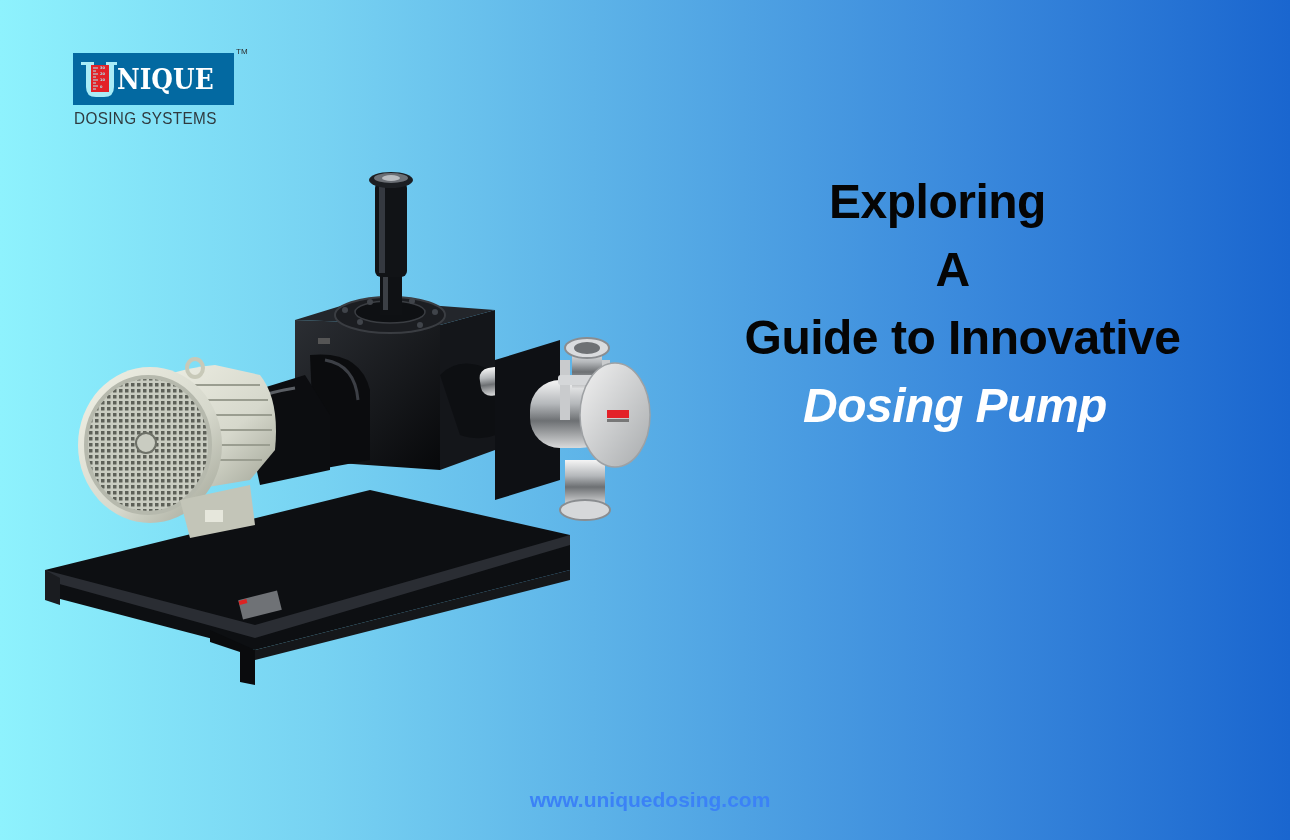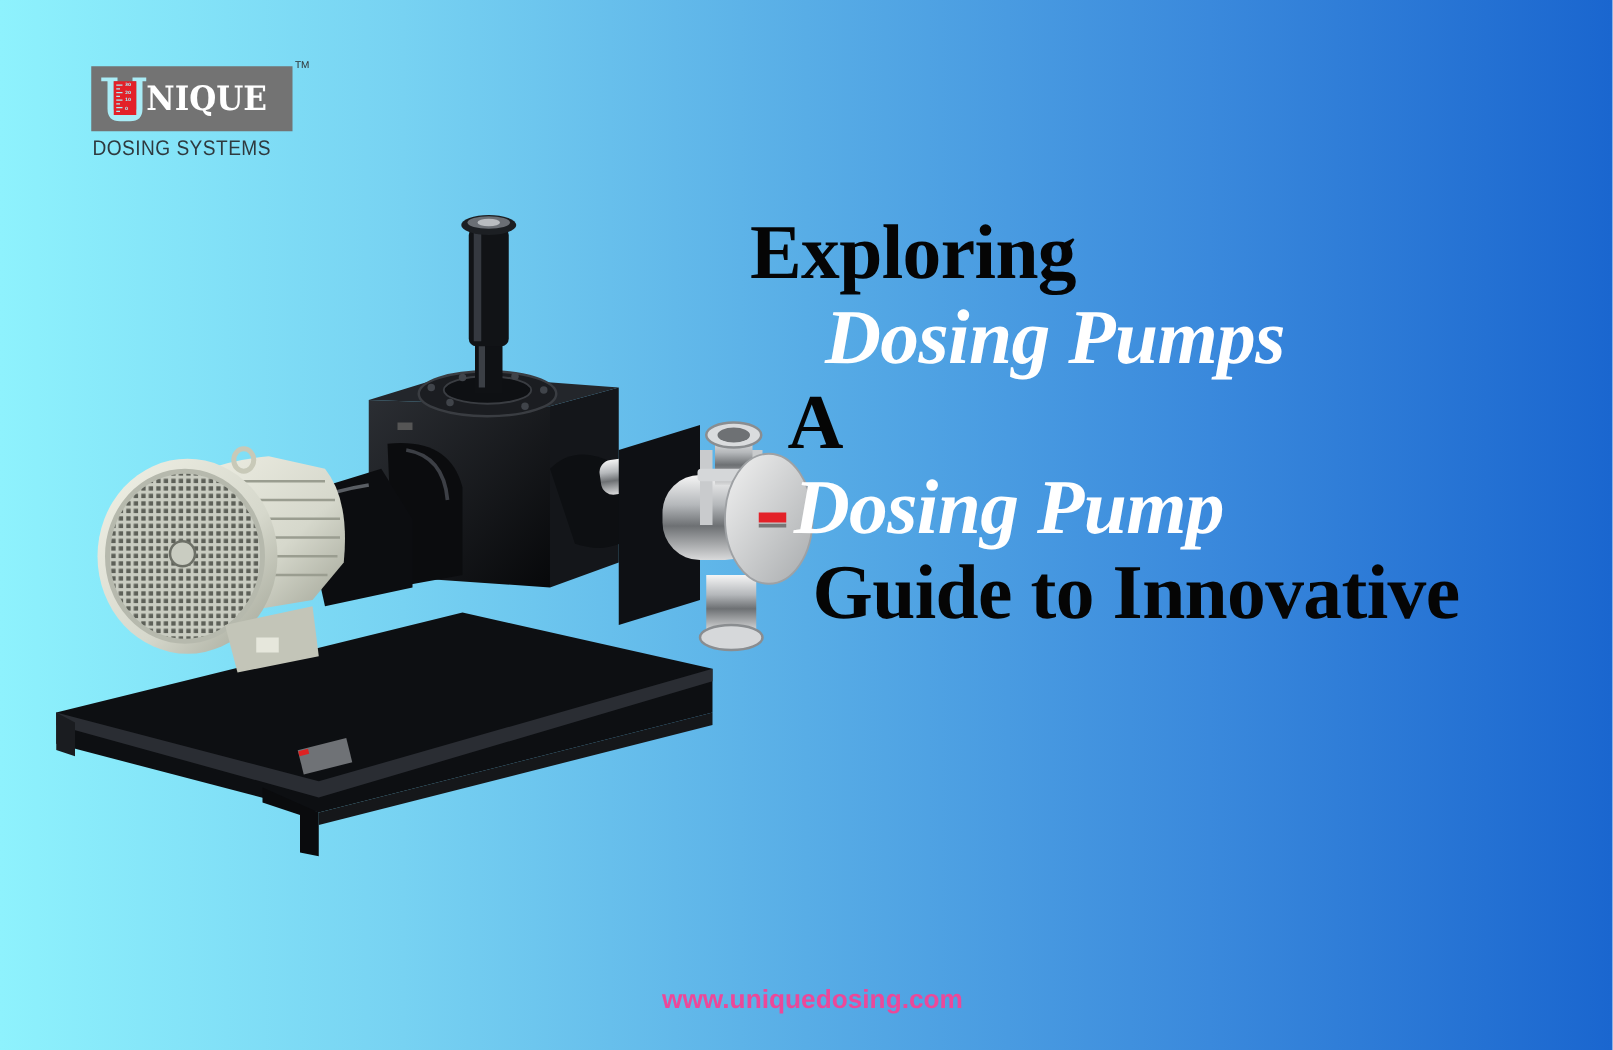--- a/index.html
+++ b/index.html
@@ -15,21 +15,21 @@
       position: absolute;
       left: 73px;
       top: 51px;
       width: 170px;
       height: 82px;
     }
     .logo-box {
       position: absolute;
       left: 0; top: 2px;
       width: 161px; height: 52px;
-      background: #737373;
+      background: #0369a1;
       display: flex;
       align-items: center;
       padding-left: 6px;
     }
     .logo-beaker {
       width: 40px; height: 40px;
       flex: 0 0 40px;
     }
     .logo-word {
       font-family: "DejaVu Serif", "Liberation Serif", serif;
@@ -70,23 +70,24 @@
       width: 620px;
       height: 540px;
     }
 
     
     .headline {
       position: absolute;
       left: 650px;
       top: 168px;
       width: 625px;
-      font-family: Liberation Serif, serif;
+      text-align: center;
+      font-family: Liberation Sans, sans-serif;
       font-weight: bold;
-      font-size: 62px;
+      font-size: 48px;
       line-height: 68px;
     }
     .headline .line { display: block; white-space: nowrap; letter-spacing: -0.5px; }
     .headline .black { color: #050505; }
     .headline .white { color: #ffffff; font-style: italic; font-weight: normal; font-weight: 600; }
     .headline .l1 { margin-left: -50px; }
     .headline .l2 { margin-left: 10px; }
     .headline .l3 { margin-left: -20px; }
     .headline .l4 { margin-left: 0px; }
     .headline .l5 { margin-left: -15px; }
@@ -95,21 +96,21 @@
     
     .website {
       position: absolute;
       left: 0;
       width: 1290px;
       top: 788px;
       text-align: center;
       font-family: "Liberation Sans", sans-serif;
       font-weight: bold;
       font-size: 21px;
-      color: #ec4899;
+      color: #3b82f6;
       padding-left: 10px;
     }
   </style>
 </head>
 <body>
 
 <div class="logo">
   <div class="logo-box">
     <svg class="logo-beaker" viewBox="0 0 40 40">
 
@@ -254,19 +255,18 @@
     <ellipse cx="545" cy="350" rx="25" ry="10" fill="#d6d8da" stroke="#8a8d90" stroke-width="2"></ellipse>
 
     <ellipse cx="575" cy="255" rx="35" ry="52" fill="url(#discGrad)" stroke="#9ea1a4" stroke-width="1.5"></ellipse>
     <rect x="567" y="250" width="22" height="8" fill="#e32128"></rect>
     <rect x="567" y="259" width="22" height="3" fill="#777"></rect>
   </g>
 </svg>
 
 <div class="headline">
   <span class="line black l1">Exploring</span>
-  <span class="line white l2">Dosing Pumps</span>
   <span class="line black l3">A</span>
+  <span class="line black l4">Guide to Innovative</span>
   <span class="line white l5">Dosing Pump</span>
-  <span class="line black l4">Guide to Innovative</span>
 </div>
 
 <a class="website">www.uniquedosing.com</a>
 
 </body></html>

